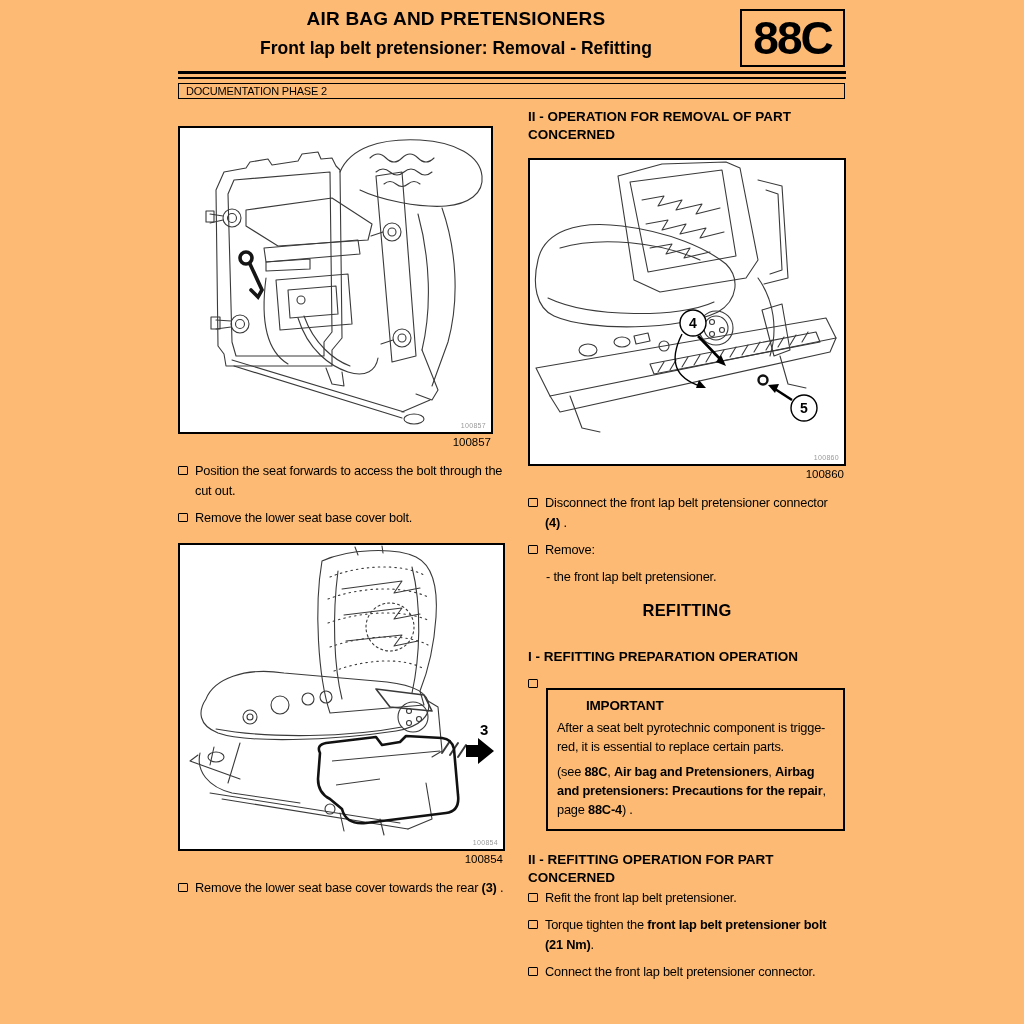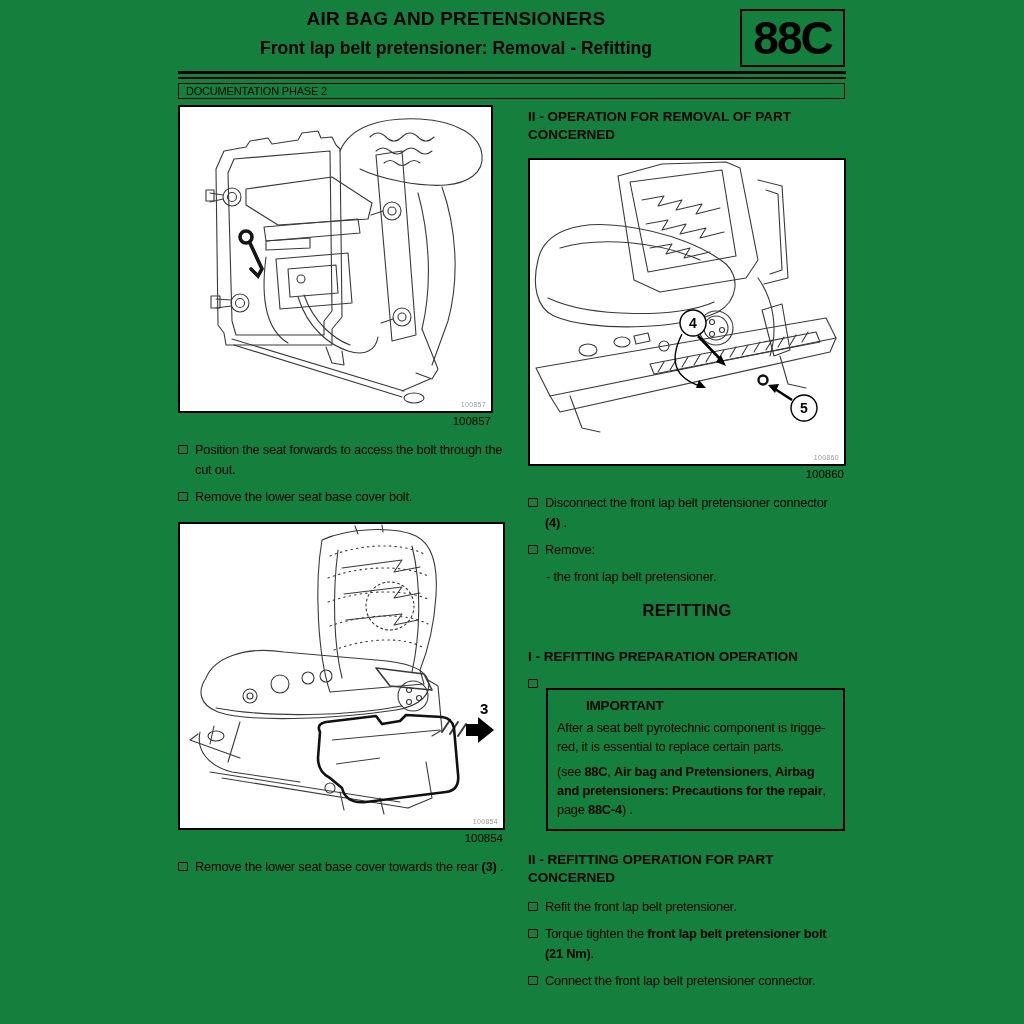--- a/index.html
+++ b/index.html
@@ -1,40 +1,40 @@
 <!DOCTYPE html>
 <html><head>
 <meta charset="utf-8">
 <style>
   * { box-sizing: border-box; margin: 0; padding: 0; }
   html,body { background: #fff; }
   .page {
     position: relative; width: 1024px; height: 1024px;
-    background: #15803d; color: #000;
+    background: #fdba74; color: #000;
     font-family: "Liberation Sans", sans-serif;
     overflow: hidden;
   }
   
   .title-wrap { position: absolute; left: 178px; top: 8px; width: 556px; text-align: center; }
   .main-title { font-size: 19px; font-weight: bold; letter-spacing: .2px; }
   .sub-title  { font-size: 17.5px; font-weight: bold; margin-top: 8px; }
   .code-box {
     position: absolute; left: 740px; top: 9px; width: 105px; height: 58px;
     border: 2px solid #000; display: flex; align-items: center; justify-content: center;
     font-size: 46px; font-weight: bold; letter-spacing: -2px;
   }
   .double-rule { position: absolute; left: 178px; top: 71px; width: 668px; height: 8px;
     border-top: 3px solid #000; border-bottom: 2px solid #000; }
   .doc-bar {
     position: absolute; left: 178px; top: 83px; width: 667px; height: 16px;
     border: 1px solid #000; font-size: 11px; line-height: 14px; padding-left: 7px;
     letter-spacing: -0.2px;
   }
   
-  .col-left  { position: absolute; left: 178px; top: 105px; width: 332px; }
+  .col-left  { position: absolute; left: 178px; top: 126px; width: 332px; }
   .col-right { position: absolute; left: 528px; top: 108px; width: 318px; }
   
   .figwrap { position: relative; }
   .fig { position: relative; border: 2px solid #000; background: #fff; }
   .fig svg { display: block; }
   .wm { position: absolute; right: 5px; bottom: 3px; font-size: 7px; color: #9a9a9a; letter-spacing: .3px; }
   .figcap { text-align: right; font-size: 11.5px; margin-top: 2px; padding-right: 2px; }
   
   .h-bold { font-size: 13.5px; font-weight: bold; line-height: 18px; }
   .bullets { margin-top: 13px; }
@@ -290,21 +290,21 @@
     </div>
 
     <div class="imp-box">
       <div class="imp-title">IMPORTANT</div>
       <div>After a seat belt pyrotechnic component is trigge-red, it is essential to replace certain parts.</div>
       <p><span> (see </span><span class="seg-b">88C</span><span>, </span><span class="seg-b">Air bag and Pretensioners</span><span>, </span><span class="seg-b">Airbag and pretensioners: Precautions for the repair</span><span>, page </span><span class="seg-b">88C-4</span><span>) .</span></p>
     </div>
 
     <div class="h-bold" style="margin-top:20px">II - REFITTING OPERATION FOR PART CONCERNED</div>
 
-    <div class="bullets" style="margin-top:10px">
+    <div class="bullets" style="margin-top:1px">
       <div class="bi">
         <span class="cb"></span>
         <span><span>Refit the front lap belt pretensioner.</span></span>
       </div>
       <div class="bi">
         <span class="cb"></span>
         <span><span>Torque tighten the </span><span class="seg-b">front lap belt pretensioner bolt (21 Nm)</span><span>.</span></span>
       </div>
       <div class="bi">
         <span class="cb"></span>

